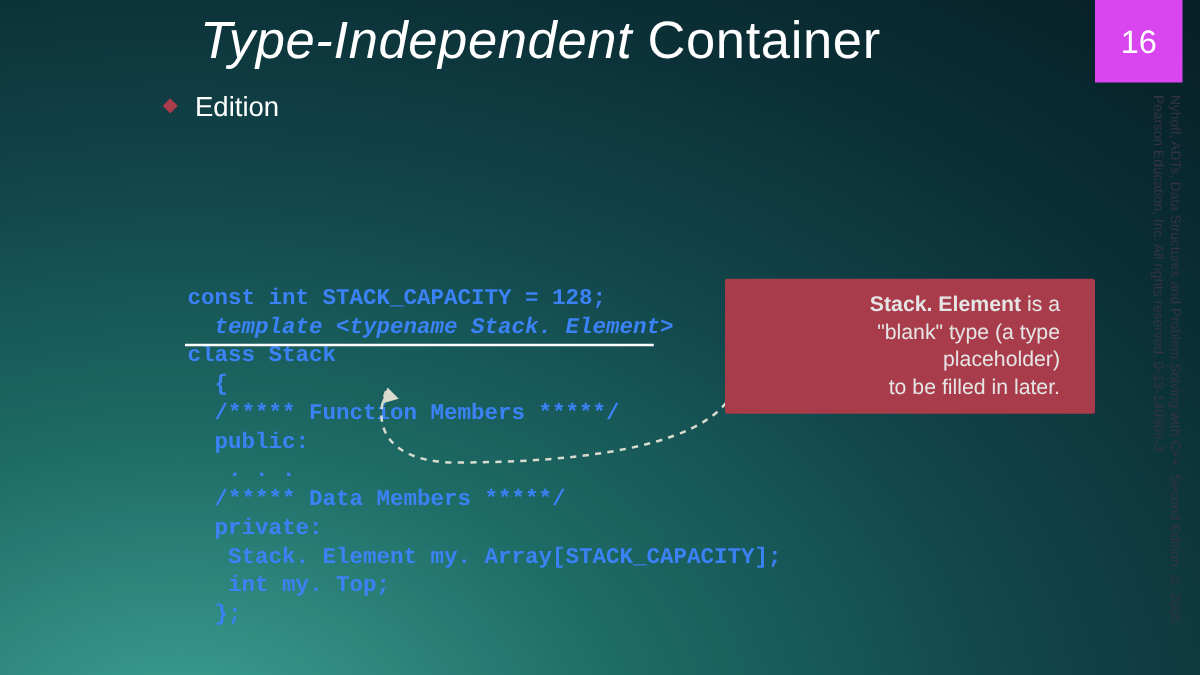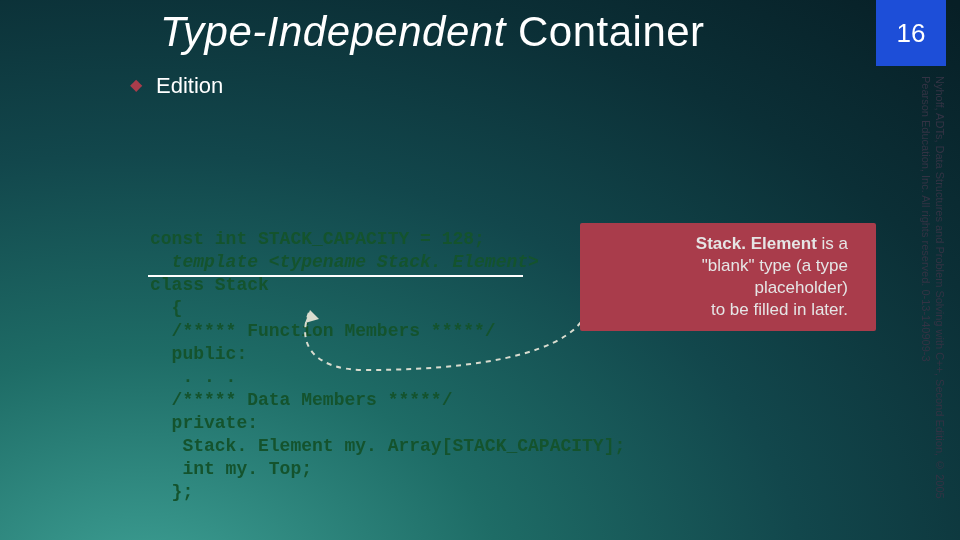--- a/index.html
+++ b/index.html
@@ -12,21 +12,21 @@
     position:relative;
     overflow:hidden;
   }
   .title{
     position:absolute;left:160px;top:8px;
     font-size:42px;font-weight:400;letter-spacing:.5px;
   }
   .title .ital{font-style:italic}
   .pagebox{
     position:absolute;top:0;right:14px;width:70px;height:66px;
-    background:#1d4ed8;display:flex;align-items:center;justify-content:center;
+    background:#d946ef;display:flex;align-items:center;justify-content:center;
     font-size:26px;color:#fff;
   }
   .copyright{
     position:absolute;top:76px;right:14px;width:66px;height:440px;
     font-size:11px;color:#334;line-height:1.25;
     writing-mode:vertical-rl;text-orientation:mixed;
     white-space:normal;
   }
   .content{
     position:absolute;left:130px;top:68px;right:110px;
@@ -34,21 +34,21 @@
   }
   ul.lvl1{list-style:none;margin:0;padding:0}
   ul.lvl1>li{margin:4px 0 4px 0;padding-left:26px;position:relative;line-height:1.25}
   ul.lvl1>li::before{content:"◆";position:absolute;left:0;top:3px;color:#a93c4b;font-size:16px}
   ul.lvl2{list-style:none;margin:2px 0 6px 30px;padding:0;font-size:20px}
   ul.lvl2>li{padding-left:22px;position:relative;margin:2px 0}
   ul.lvl2>li::before{content:"◆";position:absolute;left:0;top:4px;color:#a93c4b;font-size:14px}
   .codeblock{
     position:absolute;left:150px;top:228px;right:190px;
     font-family:"Courier New",monospace;white-space:pre;
-    font-size:18px;line-height:1.28;font-weight:bold;color:#14532d;
+    font-size:18px;line-height:1.28;font-weight:bold;color:#3b82f6;
   }
   .codeblock .tmpl{font-style:italic}
   .tmpl-underline{
     position:absolute;left:148px;top:275px;width:375px;height:0;
     border-bottom:2px solid #fff;
   }
   .callout-box{
     position:absolute;left:580px;top:223px;width:240px;
     background:#a93c4b;color:#e5e5e5;text-align:right;
     padding:10px 28px;font-size:17px;line-height:1.3;

